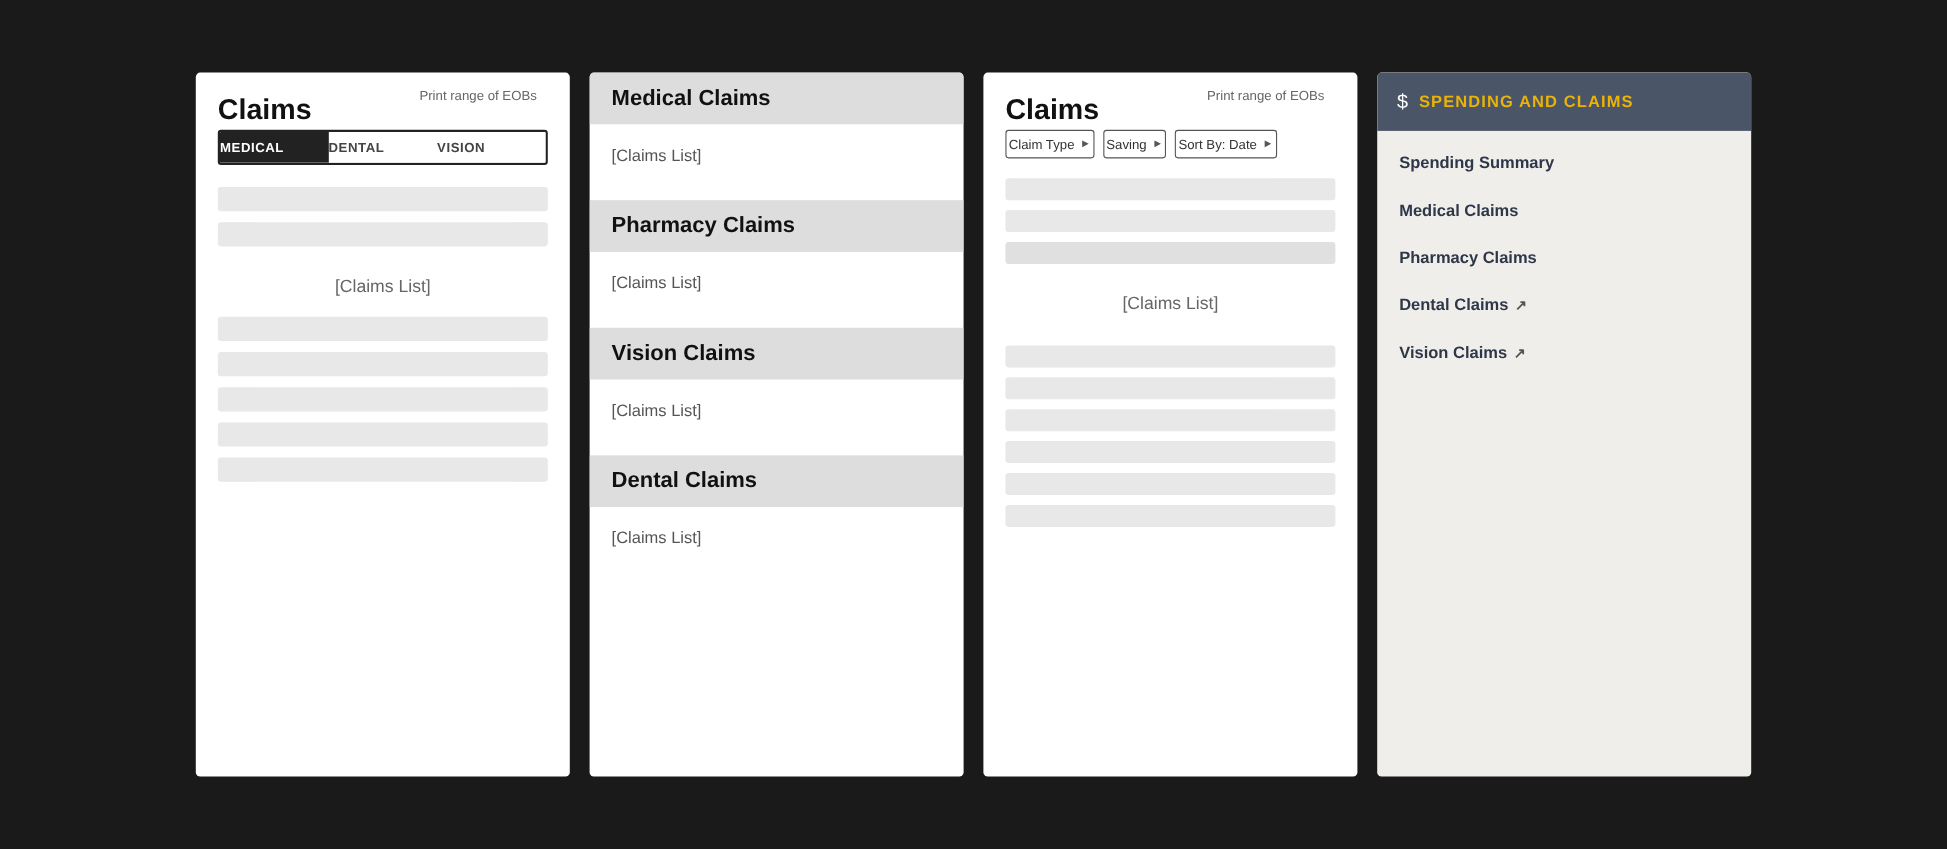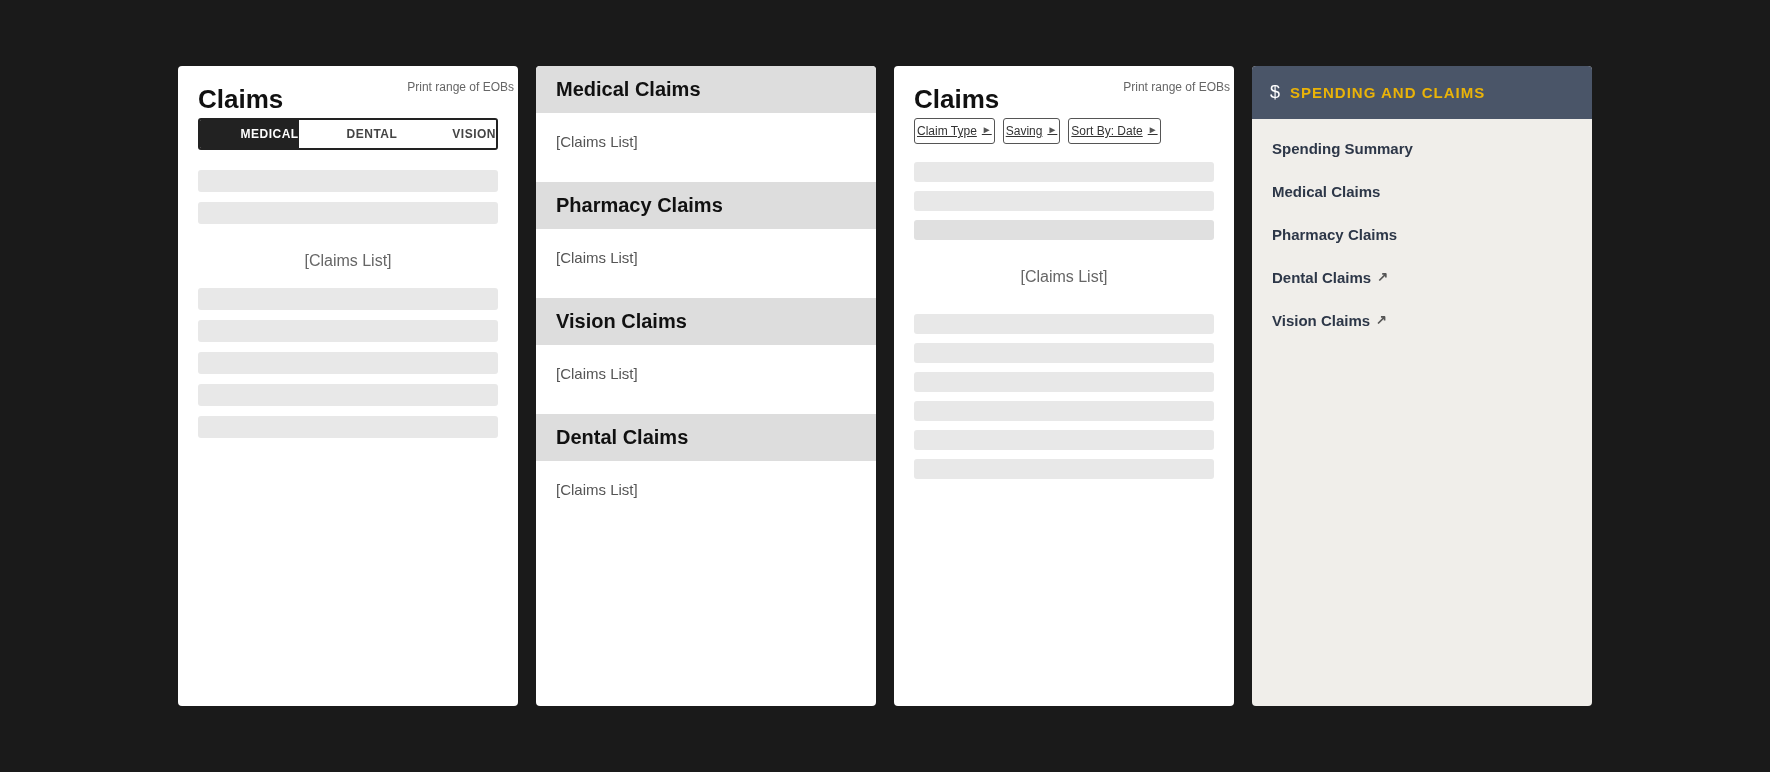--- a/index.html
+++ b/index.html
@@ -26,42 +26,42 @@
     }
     
     .panel-1 {
       width: 340px;
       min-height: 640px;
       padding: 18px 20px;
     }
     .print-range {
       position: absolute;
       top: 14px;
-      right: 4px;
+      right: 30px;
       font-size: 12px;
       color: #666;
     }
     .panel-title {
       font-size: 26px;
       font-weight: bold;
       color: #111;
       margin-bottom: 3px;
     }
     .tab-group {
       display: flex;
       border: 2px solid #222;
       border-radius: 3px;
       overflow: hidden;
       width: 100%;
       margin-bottom: 20px;
     }
     .tab {
       flex: 1;
       padding: 7px 0;
-      text-align: right;
+      text-align: left;
       font-size: 12px;
       font-weight: bold;
       cursor: pointer;
       letter-spacing: 0.5px;
       color: #444;
       background: #fff;
     }
     .tab.active {
       background: #222;
       color: #fff;
@@ -106,30 +106,29 @@
       min-height: 640px;
       padding: 18px 20px;
     }
     .filter-row {
       display: flex;
       gap: 8px;
       margin-bottom: 18px;
     }
     .filter-btn {
       display: flex;
-      align-items: flex-start;
+      align-items: center;
       border: 1.5px solid #555;
       border-radius: 3px;
       padding: 5px 2px;
       font-size: 12px;
       color: #333;
       background: #fff;
       cursor: pointer;
       gap: 5px;
-      text-decoration: underline;
     }
     .filter-btn .arrow {
       font-size: 10px;
       color: #555;
     }
     .panel-3 .skeleton-row {
       height: 20px;
       margin-bottom: 9px;
     }
     .panel-3 .claims-list-label {
@@ -164,21 +163,21 @@
     .nav-items {
       padding: 8px 0;
     }
     .nav-item {
       padding: 13px 20px;
       font-size: 15px;
       font-weight: bold;
       color: #2d3748;
       cursor: pointer;
       display: flex;
-      align-items: flex-start;
+      align-items: center;
       gap: 6px;
     }
     .nav-item .ext-icon {
       font-size: 13px;
       color: #555;
     }
   </style>
 </head>
 <body>
 

